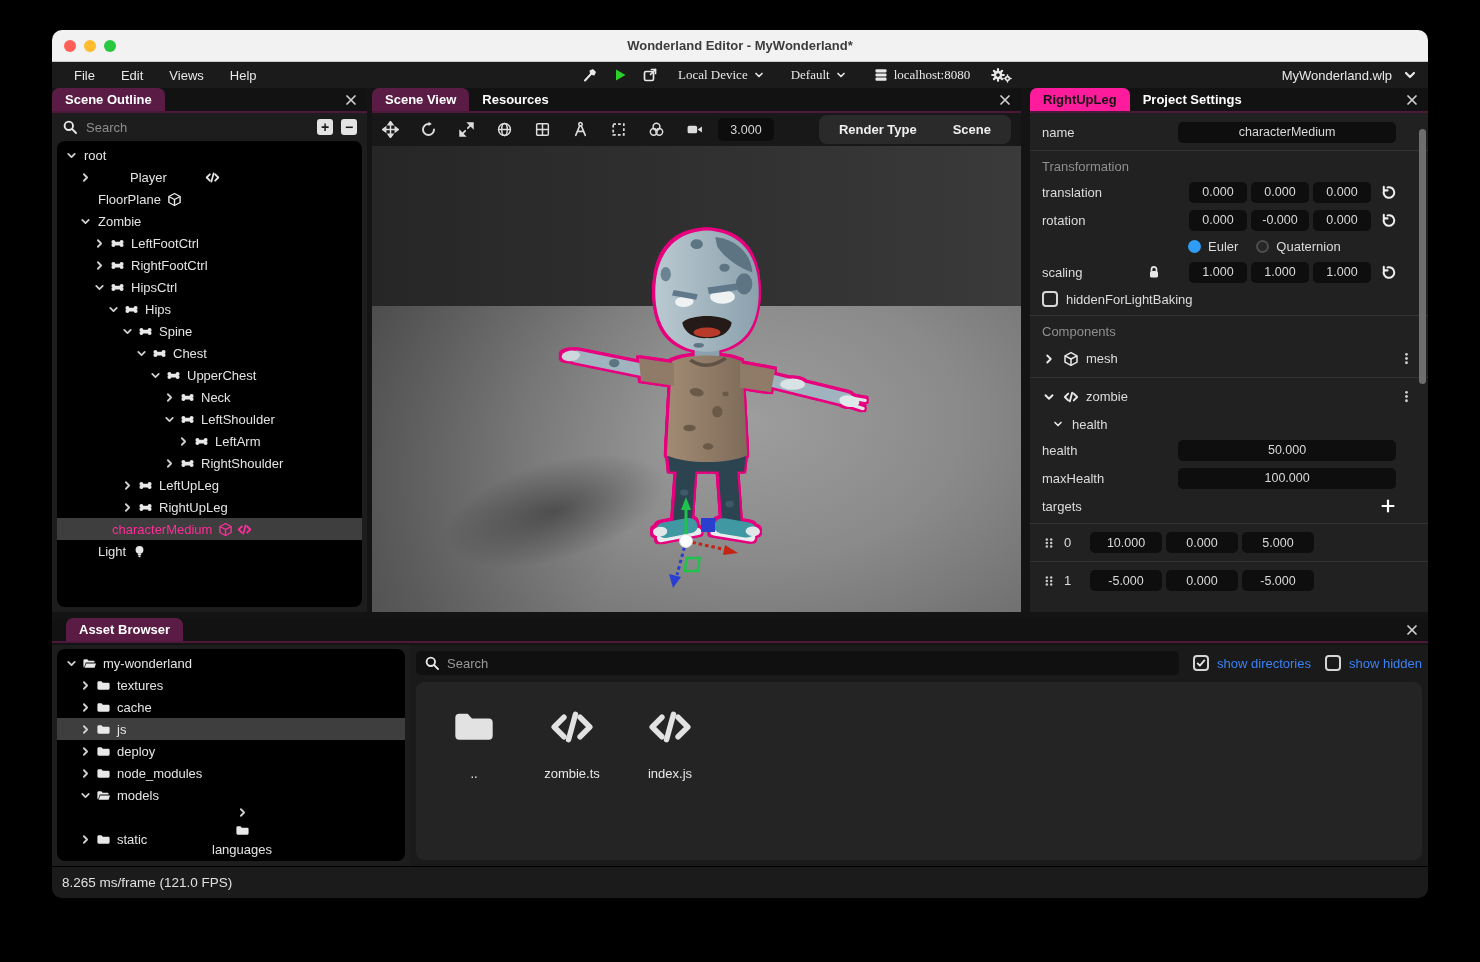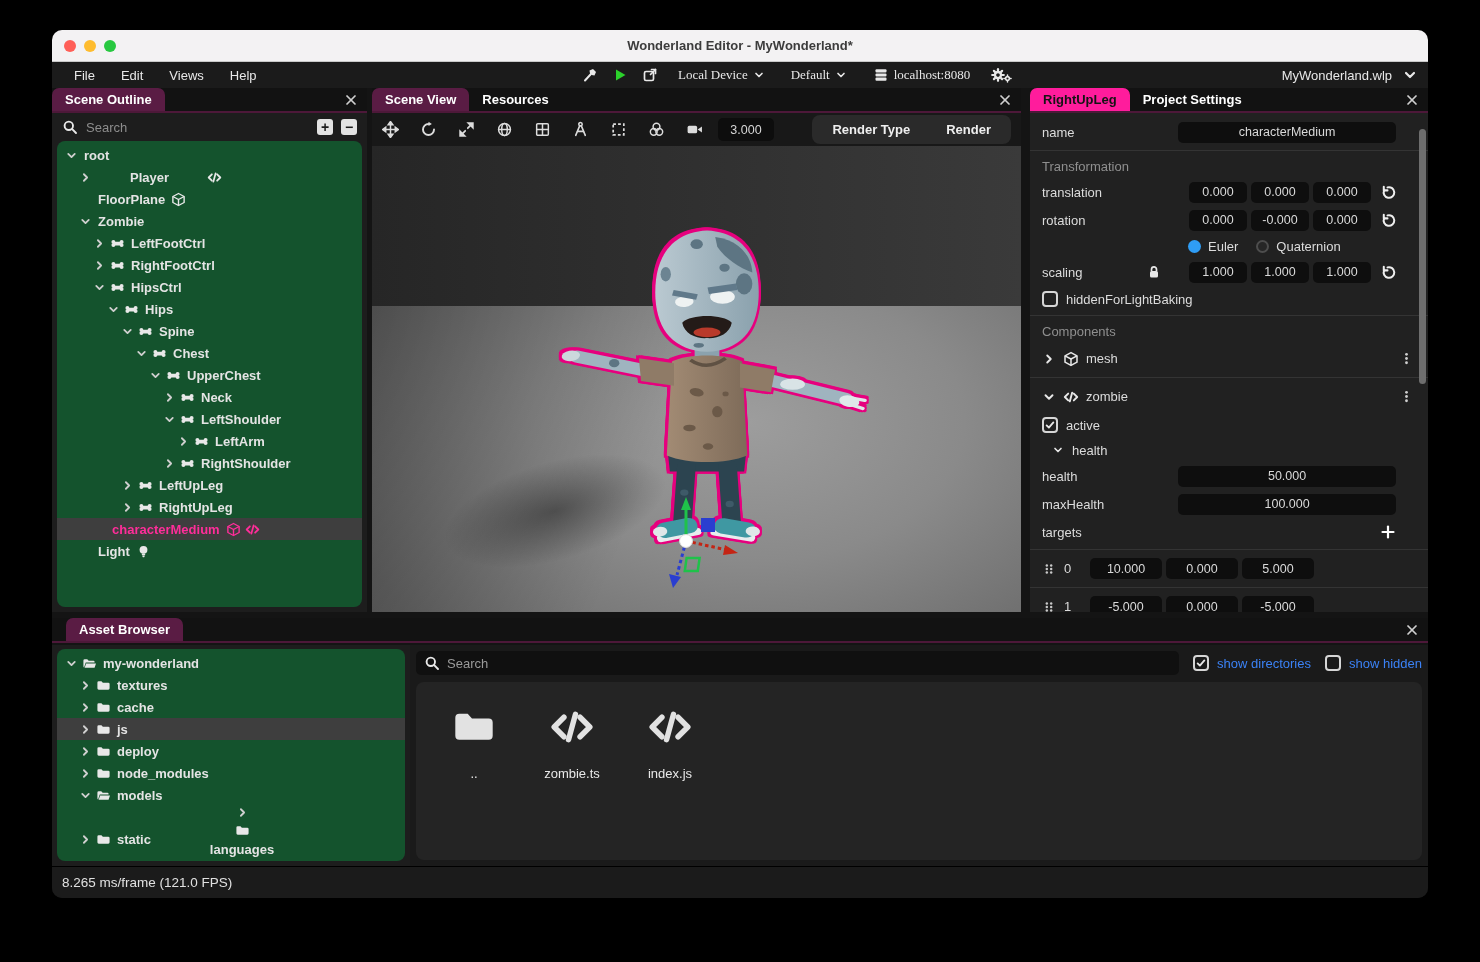--- a/index.html
+++ b/index.html
@@ -39,21 +39,21 @@
   .tab.maroon { background:#5a1c44; }
   .tab.pink { background:#ff1c9c; color:#141414; }
   .tab-close { margin-left:auto; margin-right:8px; align-self:center; width:16px; height:16px; color:#cfcfcf; }
 
   
   .searchrow { height:28px; display:flex; align-items:center; gap:8px; padding:0 10px; flex:none; }
   .searchrow input { flex:1; background:transparent; border:none; outline:none; color:#ddd; font-size:13px; font-family:inherit; }
   .searchrow input::placeholder { color:#8d8d8d; }
   .sq-btn { width:16px; height:16px; background:#e3e3e3; border-radius:3px; color:#1a1a1a; display:flex; align-items:center; justify-content:center; font-size:14px; font-weight:700; line-height:1; }
 
-  .tree-wrap { flex:1; margin:0 5px 5px; background:#14532d; border-radius:8px; overflow:hidden; padding-top:3px;font-weight:bold; }
+  .tree-wrap { flex:1; margin:0 5px 5px; background:#000000; border-radius:8px; overflow:hidden; padding-top:3px; }
   .tree-row { height:22px; display:flex; align-items:center; gap:4px; font-size:13px; color:#e4e4e4; white-space:nowrap; }
   .tree-row .icon { width:15px; height:15px; }
   .tree-row .chev { width:13px; height:13px; color:#cfcfcf; }
   .tree-row.selected { background:#3e3e3e; }
   .tree-row.pink, .tree-row.pink .icon { color:#ff2d9a; }
   .tree-label { padding:0 2px; }
 
   
   .vp-toolbar { height:33px; background:#181818; display:flex; align-items:center; padding:0 10px; gap:21px; flex:none; }
   .toolbtn { width:17px; height:17px; color:#dcdcdc; display:inline-flex; }
@@ -615,21 +615,21 @@
             <span class="toolbtn">
               <svg viewBox="0 0 16 16" fill="currentColor">
                 <rect x="1.5" y="4.5" width="9" height="7" rx="1.5"></rect>
                 <polygon points="11,8 15,5.2 15,10.8"></polygon>
               </svg>
             </span>
           </span>
         <span class="cam-value">3.000</span>
         <span class="render-group">
           <span class="txtbtn">Render Type</span>
-          <span class="txtbtn">Render</span>
+          <span class="txtbtn">Scene</span>
         </span>
       </div>
       <div class="viewport">
         <div class="vp-wall"></div>
         <div class="vp-floor"></div>
         <div class="zombie-shadow"></div>
 
         <div class="zombie-wrap">
           <svg width="330" height="356" viewBox="0 0 320 440" preserveAspectRatio="none">
             <defs>
@@ -823,30 +823,20 @@
             </span>
           <span>zombie</span>
           <span class="icon kebab">
               <svg viewBox="0 0 16 16" fill="currentColor">
                 <circle cx="8" cy="3.5" r="1.5"></circle>
                 <circle cx="8" cy="8" r="1.5"></circle>
                 <circle cx="8" cy="12.5" r="1.5"></circle>
               </svg>
             </span>
         </div>
-        <div class="prow" style="height:26px">
-          <span class="cb">
-              <span class="icon">
-                <svg viewBox="0 0 16 16" fill="none" stroke="currentColor" stroke-width="2.4" stroke-linecap="round" stroke-linejoin="round">
-                  <polyline points="3.5,8.5 6.5,11.5 12.5,4.5"></polyline>
-                </svg>
-              </span>
-            </span>
-          <span>active</span>
-        </div>
         <div class="prow sub" style="height:24px">
           <span class="icon chev-sm" style="margin-right:8px">
               <svg viewBox="0 0 16 16" fill="none" stroke="currentColor" stroke-width="2.2" stroke-linecap="round" stroke-linejoin="round">
                 <polyline points="4,6 8,10 12,6"></polyline>
               </svg>
             </span>
           <span>health</span>
         </div>
         <div class="prow">
           <span class="plabel">health</span>

